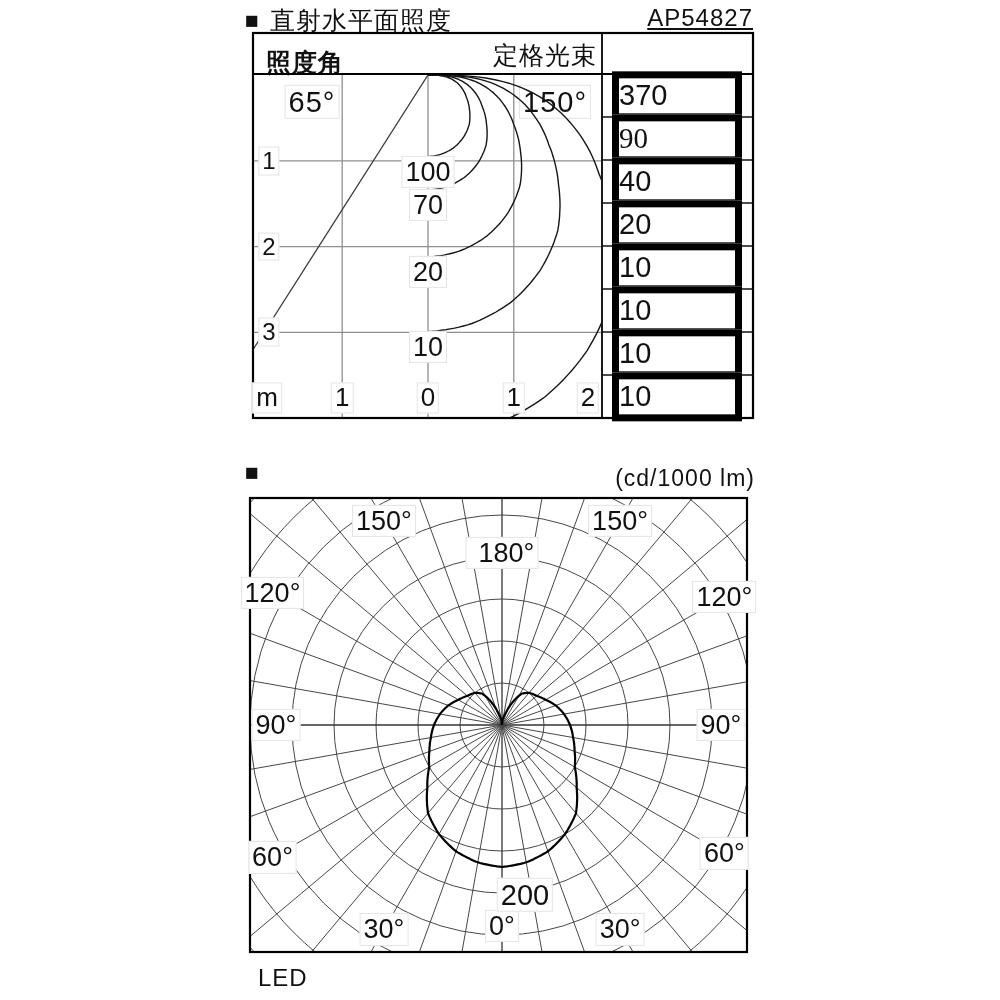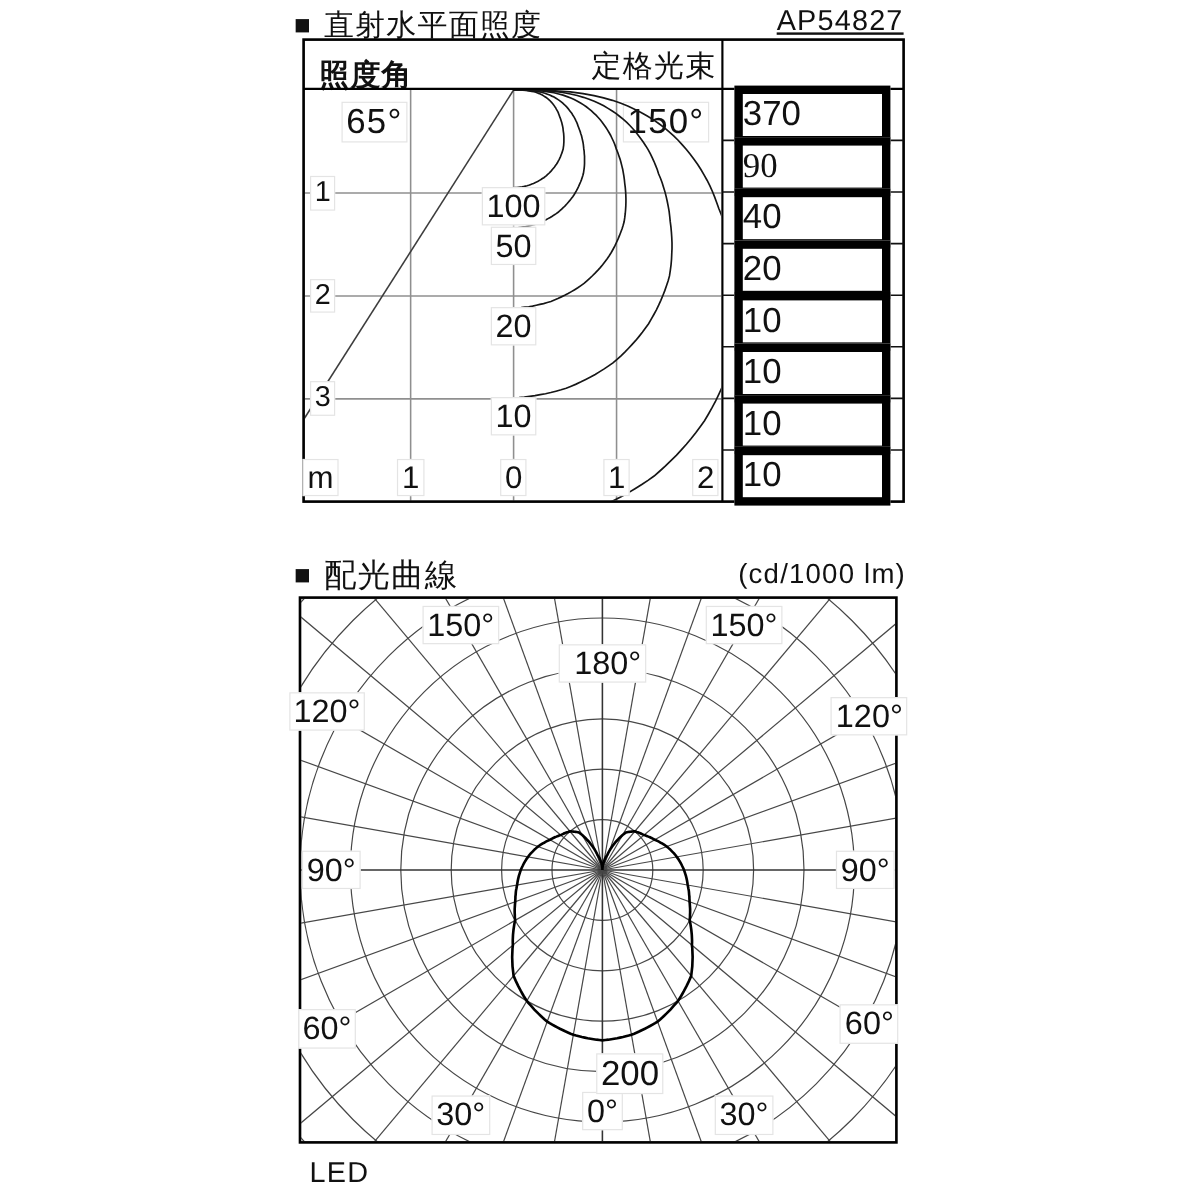--- a/index.html
+++ b/index.html
@@ -36,21 +36,20 @@
 
   <div class="abs hdr vmid" style="left:266px;top:62px;font-weight:bold;">照度角</div>
   <div class="abs hdr vmid" style="right:403px;top:55px;">定格光束</div>
 
   <div class="abs big-angle lbl cmid" style="left:312px;top:102px;">65°</div>
   <div class="abs big-angle lbl cmid" style="left:555px;top:102px;">150°</div>
 
 
   <div class="abs sec-title" style="left:245px;top:461px;font-size:27px;">
     <span class="bullet">■</span>
-    <span>配光曲線</span>
   </div>
   <div class="abs small-note vmid" style="right:245px;top:478px;">(cd/1000 lm)</div>
 
   <div class="abs vmid" style="left:258px;top:978px;font-size:24px;letter-spacing:1px;">LED</div>
 
   <svg id="charts" width="1000" height="1000" viewBox="0 0 1000 1000">
       <defs>
         <clipPath id="clip1">
           <rect x="254" y="75" width="347" height="342"></rect>
         </clipPath>
@@ -139,21 +138,21 @@
   <div id="gen-labels">
       <div class="abs cmid ytick lbl" style="left: 269px; top: 160.8px;">1</div>
       <div class="abs cmid ytick lbl" style="left: 269px; top: 246.6px;">2</div>
       <div class="abs cmid ytick lbl" style="left: 269px; top: 332.4px;">3</div>
       <div class="abs cmid tick lbl" style="left: 267px; top: 398px;">m</div>
       <div class="abs cmid tick lbl" style="left: 342.2px; top: 398px;">1</div>
       <div class="abs cmid tick lbl" style="left: 428px; top: 398px;">0</div>
       <div class="abs cmid tick lbl" style="left: 513.8px; top: 398px;">1</div>
       <div class="abs cmid tick lbl" style="left: 588px; top: 398px;">2</div>
       <div class="abs cmid curve-lbl lbl" style="left: 428px; top: 171.51px;">100</div>
-      <div class="abs cmid curve-lbl lbl" style="left: 428px; top: 204.972px;">50</div>
+      <div class="abs cmid curve-lbl lbl" style="left: 428px; top: 204.972px;">70</div>
       <div class="abs cmid curve-lbl lbl" style="left: 428px; top: 271.896px;">20</div>
       <div class="abs cmid curve-lbl lbl" style="left: 428px; top: 346.542px;">10</div>
       <div class="abs cmid lx-val" style="left: 677px; top: 95.5px;">370</div>
       <div class="abs cmid lx-val" style="left: 677px; top: 138.5px; font-family: Liberation Serif, serif;">90</div>
       <div class="abs cmid lx-val" style="left: 677px; top: 181.5px;">40</div>
       <div class="abs cmid lx-val" style="left: 677px; top: 224.5px;">20</div>
       <div class="abs cmid lx-val" style="left: 677px; top: 267.5px;">10</div>
       <div class="abs cmid lx-val" style="left: 677px; top: 310.5px;">10</div>
       <div class="abs cmid lx-val" style="left: 677px; top: 353.5px;">10</div>
       <div class="abs cmid lx-val" style="left: 677px; top: 396.5px;">10</div>

